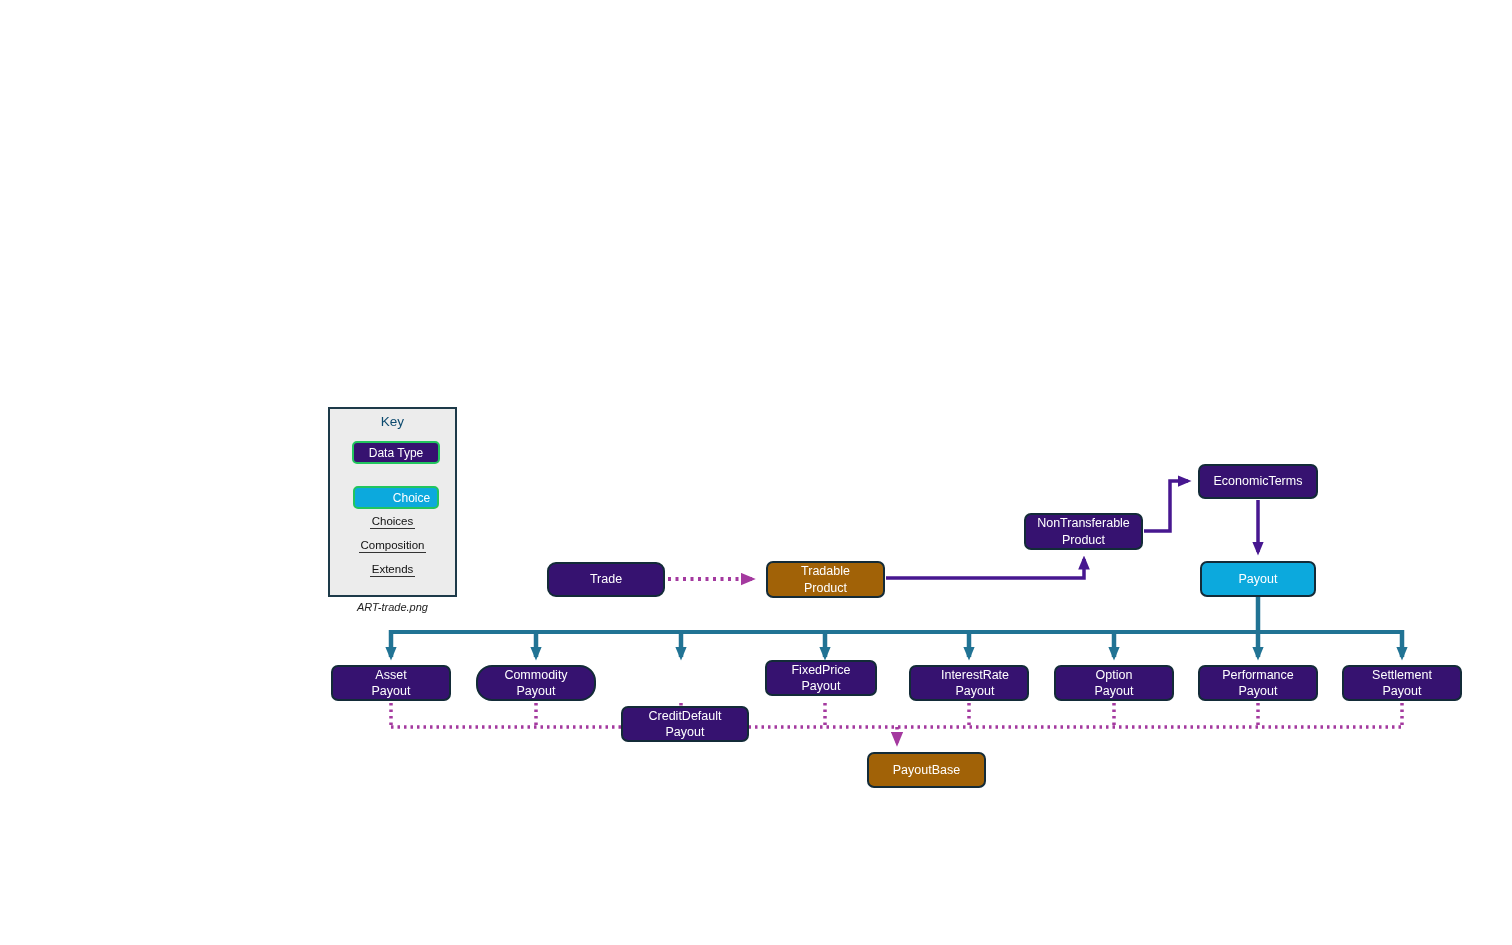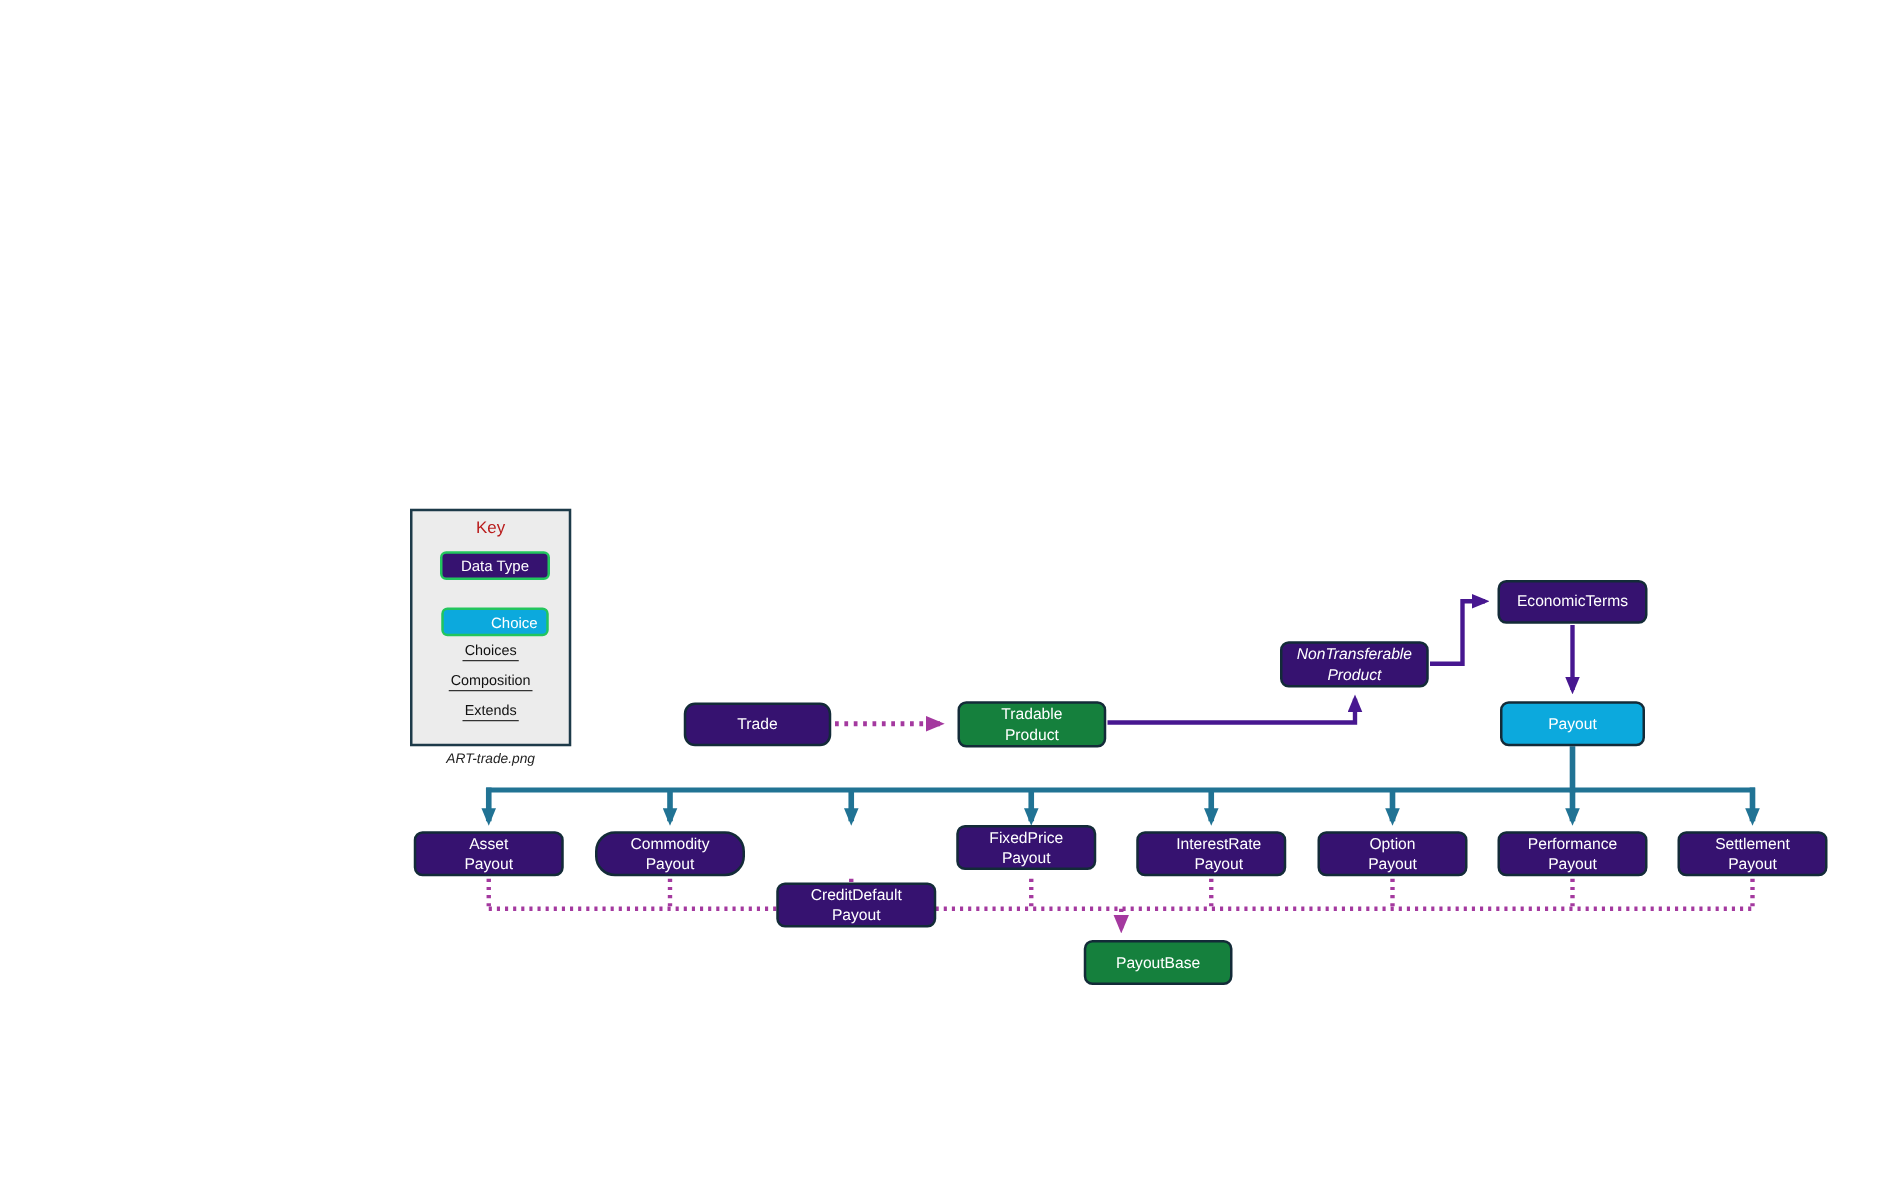--- a/index.html
+++ b/index.html
@@ -10,35 +10,35 @@
   .connectors{position:absolute;left:0;top:0;pointer-events:none;}
   
   .node{
     position:absolute;display:flex;align-items:center;justify-content:center;
     text-align:center;color:#ffffff;font-size:12.5px;line-height:1.3;
     border-radius:7px;border:2px solid #132b38;white-space:pre-line;
     box-sizing:border-box;z-index:3;
   }
   .dark{background:#361270;}
   .cyan{background:#0ca9dd;}
-  .mid{background:#15803d;}
+  .mid{background:#a16207;}
   
   .headline{
     position:absolute;left:537px;top:408px;width:512px;
     font-size:15.5px;line-height:23.5px;color:#1b1b1b;white-space:pre-line;
   }
   .headline .b{font-weight:700;}
   
   .key{
     position:absolute;left:328px;top:407px;width:129px;height:190px;
     background:#ececec;border:2.5px solid #1d3a49;box-sizing:border-box;z-index:2;
   }
   .key-title{
     position:absolute;left:0;top:5px;width:100%;text-align:center;
-    font-size:13.5px;color:#b91c1c;
+    font-size:13.5px;color:#0c4a6e;
   }
   .key-node{
     position:absolute;display:flex;align-items:center;justify-content:center;
     color:#fff;font-size:12px;border-radius:5px;border:2px solid #22c55e;
     box-sizing:border-box;
   }
   .key-label{
     position:absolute;width:100%;text-align:center;font-size:11.5px;color:#111;
   }
   .key-label span{border-bottom:1px solid #333;padding:0 2px 1px 2px;}
@@ -107,21 +107,21 @@
     <div class="key-node cyan" style="left:23px;top:77px;width:86px;height:23px;padding-left:31px;">Choice</div>
     <div class="key-label" style="top:106px;"><span>Choices</span></div>
     <div class="key-label" style="top:130px;"><span>Composition</span></div>
     <div class="key-label" style="top:154px;"><span>Extends</span></div>
   </div>
   <div class="caption">ART-trade.png</div>
 
   <div class="node dark" style="left:547px;top:562px;width:118px;height:35px;border-radius:9px;">Trade</div>
   <div class="node mid" style="left:766px;top:561px;width:119px;height:37px;">Tradable
 Product</div>
-  <div class="node dark" style="left:1024px;top:513px;width:119px;height:37px;font-style:italic;">NonTransferable
+  <div class="node dark" style="left:1024px;top:513px;width:119px;height:37px;">NonTransferable
 Product</div>
   <div class="node dark" style="left:1198px;top:464px;width:120px;height:35px;">EconomicTerms</div>
   <div class="node cyan" style="left:1200px;top:561px;width:116px;height:36px;">Payout</div>
   <div class="node mid" style="left:838px;top:752px;width:119px;height:36px;margin-left:29px;">PayoutBase</div>
 
   <div class="node dark" style="left:331px;top:665px;width:120px;height:36px;">Asset
 Payout</div>
   <div class="node dark" style="left:476px;top:665px;width:120px;height:36px;border-radius:16px;">Commodity
 Payout</div>
   <div class="node dark" style="left:621px;top:665px;width:128px;height:36px;margin-top:41px;">CreditDefault

